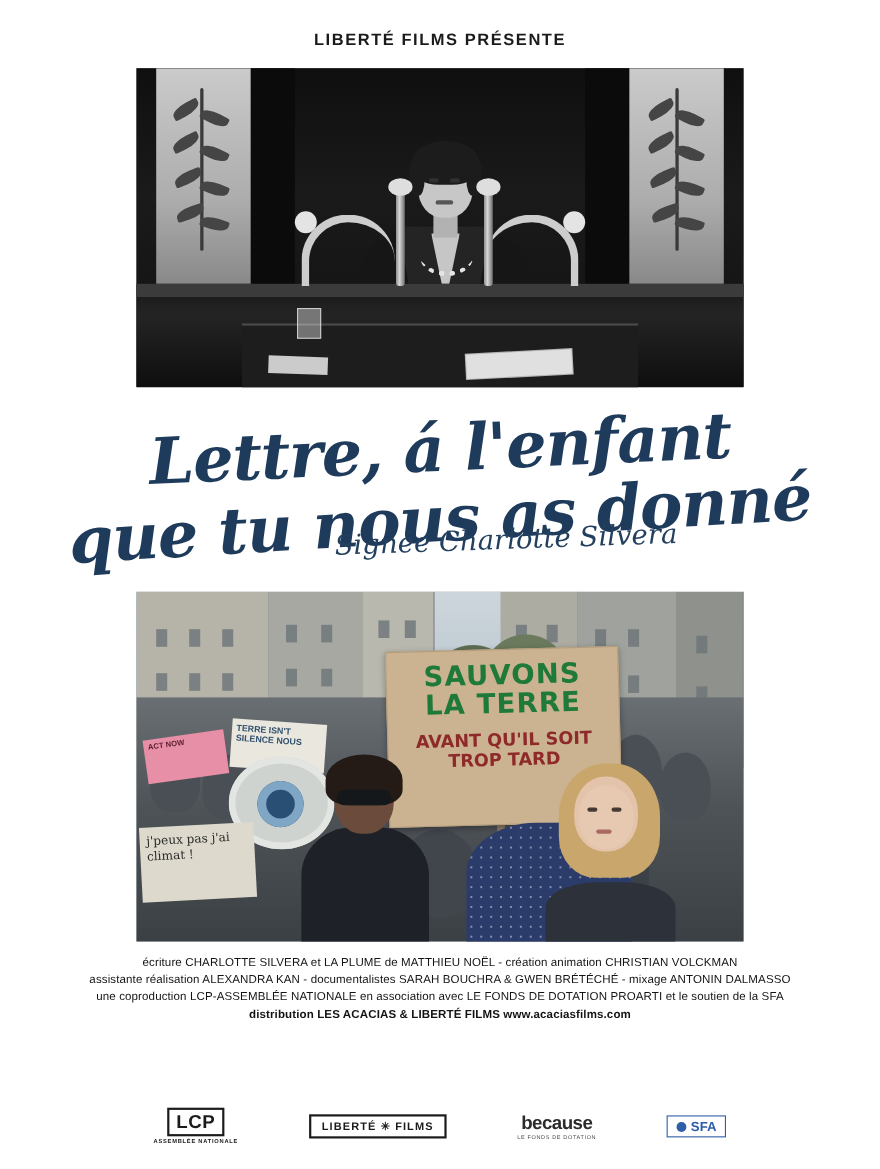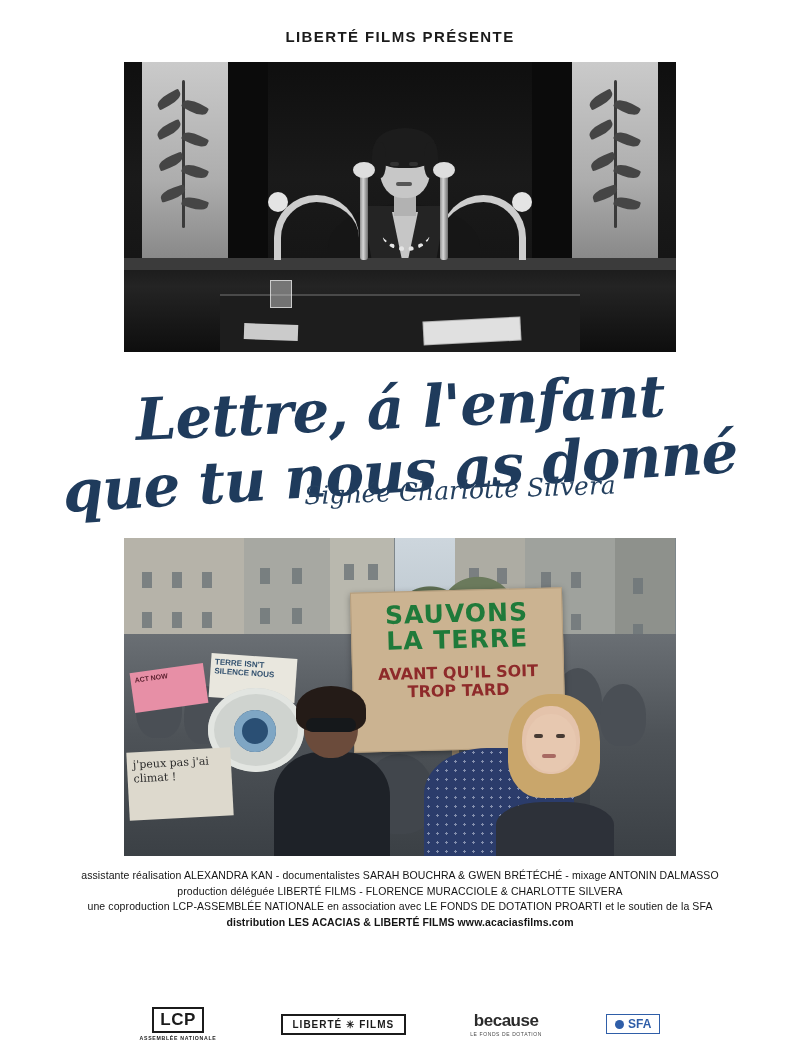--- a/index.html
+++ b/index.html
@@ -824,22 +824,22 @@
       <div class="head"></div>
       <div class="face"></div>
       <div class="eye l"></div>
       <div class="eye r"></div>
       <div class="mouth"></div>
       <div class="torso"></div>
     </div>
   </div>
 
   <div class="credits">
+    <div class="line">écriture CHARLOTTE SILVERA et LA PLUME de MATTHIEU NOËL - création animation CHRISTIAN VOLCKMAN</div>
     <div class="line">assistante réalisation ALEXANDRA KAN - documentalistes SARAH BOUCHRA &amp; GWEN BRÉTÉCHÉ - mixage ANTONIN DALMASSO</div>
-    <div class="line">production déléguée LIBERTÉ FILMS - FLORENCE MURACCIOLE &amp; CHARLOTTE SILVERA</div>
     <div class="line">une coproduction LCP-ASSEMBLÉE NATIONALE en association avec LE FONDS DE DOTATION PROARTI et le soutien de la SFA</div>
     <div class="line site">distribution LES ACACIAS &amp; LIBERTÉ FILMS www.acaciasfilms.com</div>
   </div>
 
   <div class="logos">
     <div class="logo logo-lcp">
       <div class="mark">LCP</div>
       <div class="sub">ASSEMBLÉE NATIONALE</div>
     </div>
     <div class="logo logo-liberte">

